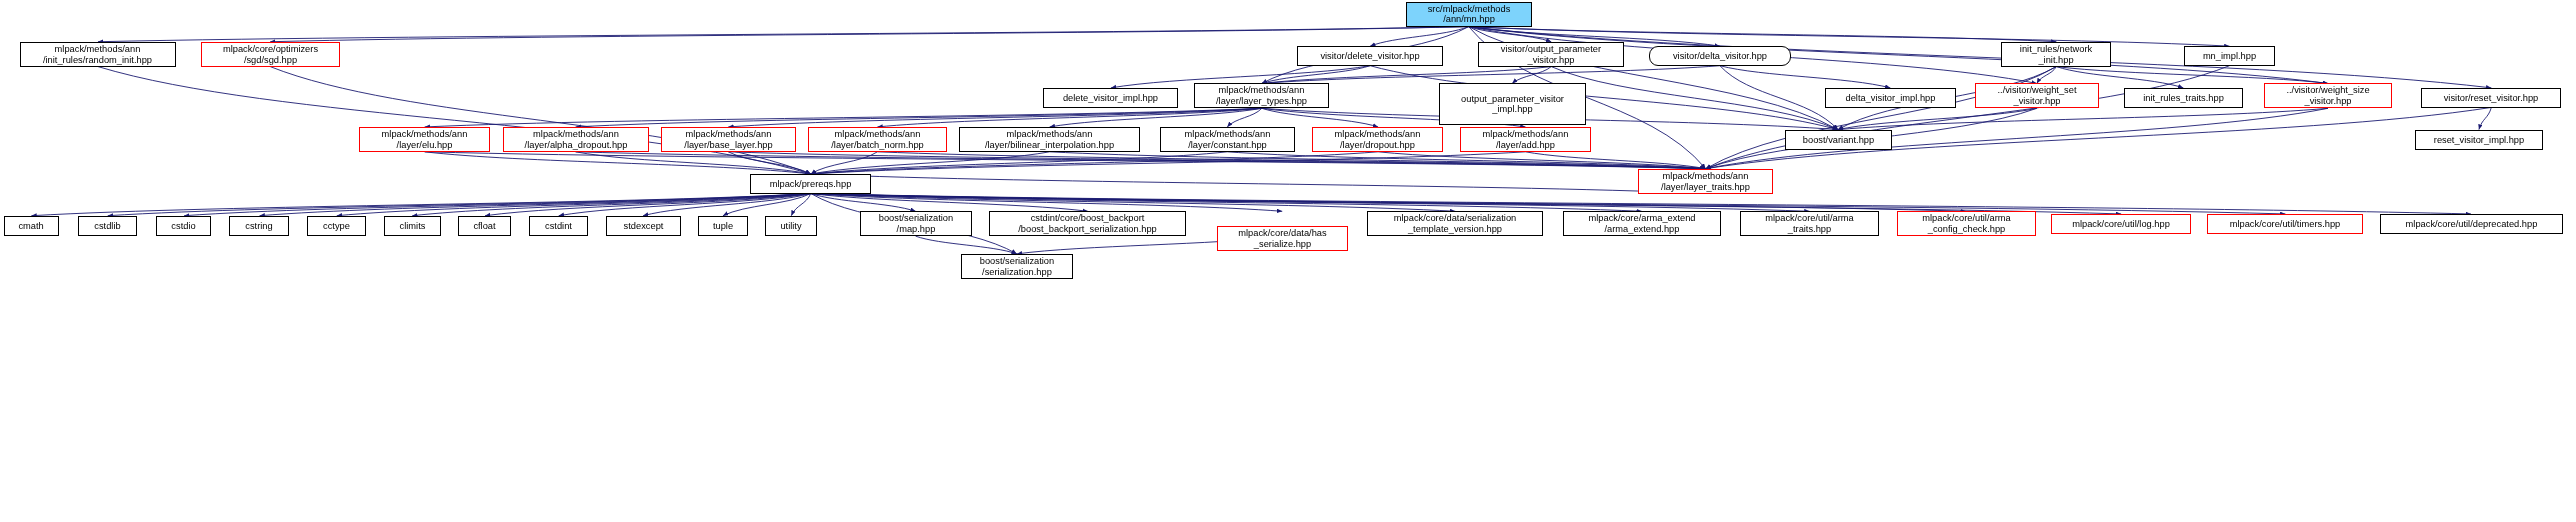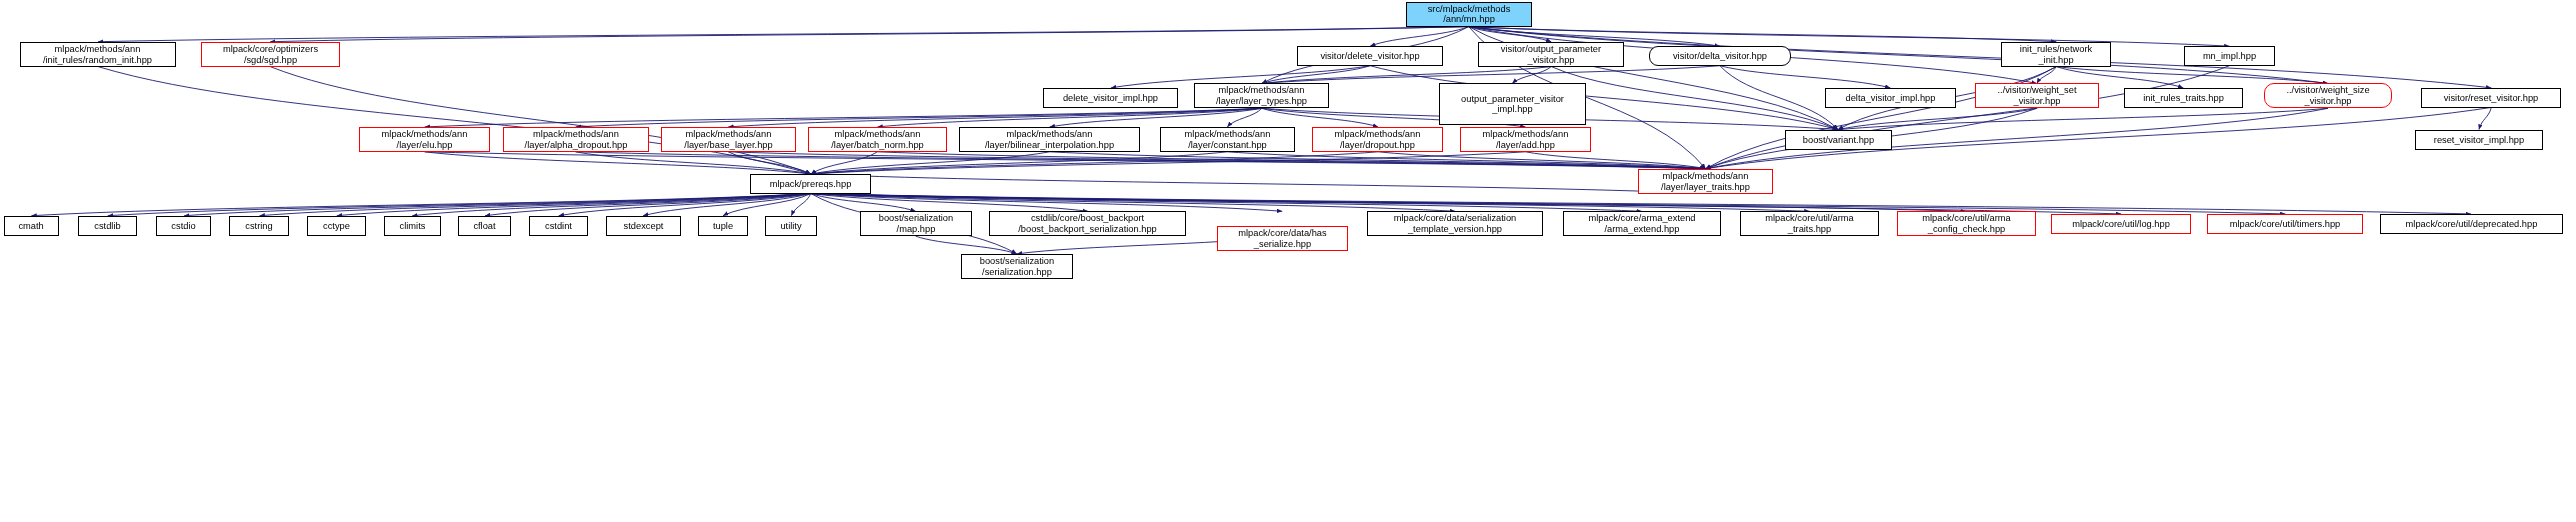--- a/index.html
+++ b/index.html
@@ -161,21 +161,21 @@
     <div class="node" style="left: 2184px; top: 46px; width: 91px; height: 19.5px;">mn_impl.hpp</div>
     <div class="node" style="left: 1043px; top: 88px; width: 135px; height: 19.5px;">delete_visitor_impl.hpp</div>
     <div class="node" style="left: 1194px; top: 83px; width: 135px; height: 25px;">mlpack/methods/ann
 /layer/layer_types.hpp</div>
     <div class="node" style="left: 1439px; top: 83px; width: 147px; height: 42px;">output_parameter_visitor
 _impl.hpp</div>
     <div class="node" style="left: 1825px; top: 88px; width: 131px; height: 19.5px;">delta_visitor_impl.hpp</div>
     <div class="node red" style="left: 1975px; top: 83px; width: 124px; height: 25px;">../visitor/weight_set
 _visitor.hpp</div>
     <div class="node" style="left: 2124px; top: 88px; width: 119px; height: 19.5px;">init_rules_traits.hpp</div>
-    <div class="node red" style="left: 2264px; top: 83px; width: 128px; height: 25px; border-radius: 10px;">../visitor/weight_size
+    <div class="node red" style="left: 2264px; top: 83px; width: 128px; height: 25px;">../visitor/weight_size
 _visitor.hpp</div>
     <div class="node" style="left: 2421px; top: 88px; width: 140px; height: 19.5px;">visitor/reset_visitor.hpp</div>
     <div class="node red" style="left: 359px; top: 127px; width: 131px; height: 25px;">mlpack/methods/ann
 /layer/elu.hpp</div>
     <div class="node red" style="left: 503px; top: 127px; width: 146px; height: 25px;">mlpack/methods/ann
 /layer/alpha_dropout.hpp</div>
     <div class="node red" style="left: 661px; top: 127px; width: 135px; height: 25px;">mlpack/methods/ann
 /layer/base_layer.hpp</div>
     <div class="node red" style="left: 808px; top: 127px; width: 139px; height: 25px;">mlpack/methods/ann
 /layer/batch_norm.hpp</div>
@@ -198,21 +198,21 @@
     <div class="node" style="left: 229px; top: 216px; width: 60px; height: 19.5px;">cstring</div>
     <div class="node" style="left: 307px; top: 216px; width: 59px; height: 19.5px;">cctype</div>
     <div class="node" style="left: 384px; top: 216px; width: 57px; height: 19.5px;">climits</div>
     <div class="node" style="left: 458px; top: 216px; width: 53px; height: 19.5px;">cfloat</div>
     <div class="node" style="left: 529px; top: 216px; width: 59px; height: 19.5px;">cstdint</div>
     <div class="node" style="left: 606px; top: 216px; width: 75px; height: 19.5px;">stdexcept</div>
     <div class="node" style="left: 698px; top: 216px; width: 50px; height: 19.5px;">tuple</div>
     <div class="node" style="left: 765px; top: 216px; width: 52px; height: 19.5px;">utility</div>
     <div class="node" style="left: 860px; top: 211px; width: 112px; height: 25px;">boost/serialization
 /map.hpp</div>
-    <div class="node" style="left: 989px; top: 211px; width: 197px; height: 25px;">cstdlib/core/boost_backport
+    <div class="node" style="left: 989px; top: 211px; width: 197px; height: 25px;">cstdint/core/boost_backport
 /boost_backport_serialization.hpp</div>
     <div class="node red" style="left: 1217px; top: 211px; width: 131px; height: 25px; margin-top: 15px;">mlpack/core/data/has
 _serialize.hpp</div>
     <div class="node" style="left: 1367px; top: 211px; width: 176px; height: 25px;">mlpack/core/data/serialization
 _template_version.hpp</div>
     <div class="node" style="left: 1563px; top: 211px; width: 158px; height: 25px;">mlpack/core/arma_extend
 /arma_extend.hpp</div>
     <div class="node" style="left: 1740px; top: 211px; width: 139px; height: 25px;">mlpack/core/util/arma
 _traits.hpp</div>
     <div class="node red" style="left: 1897px; top: 211px; width: 139px; height: 25px;">mlpack/core/util/arma

